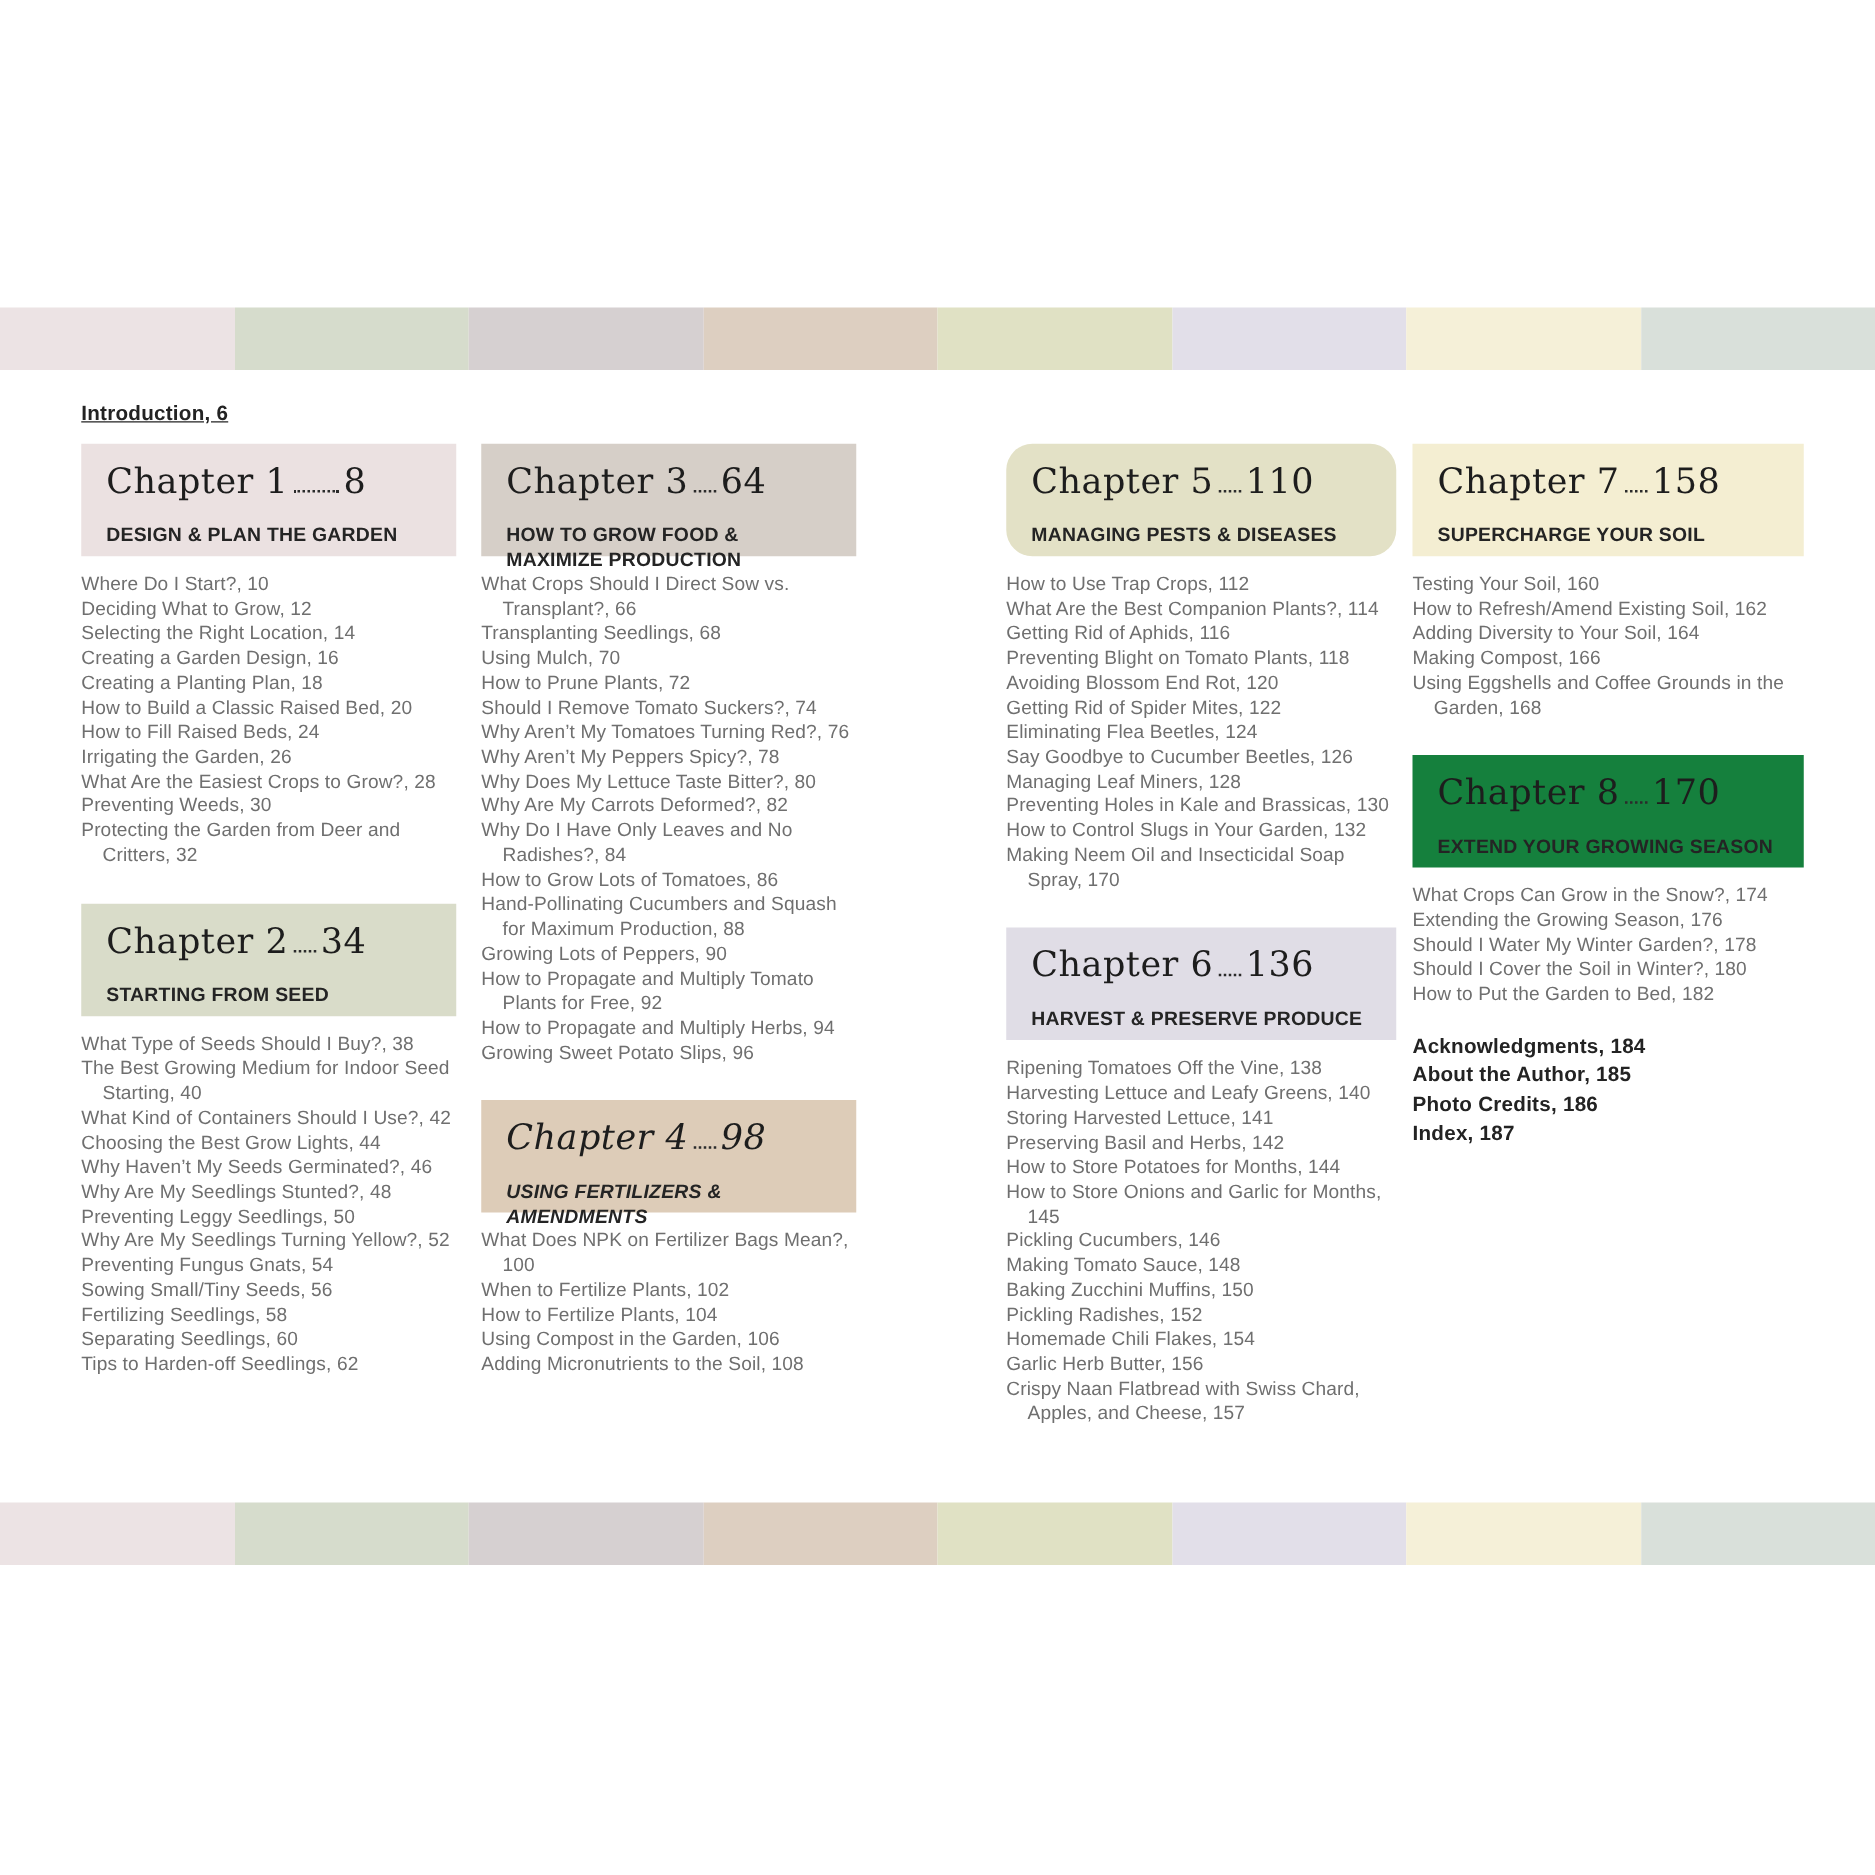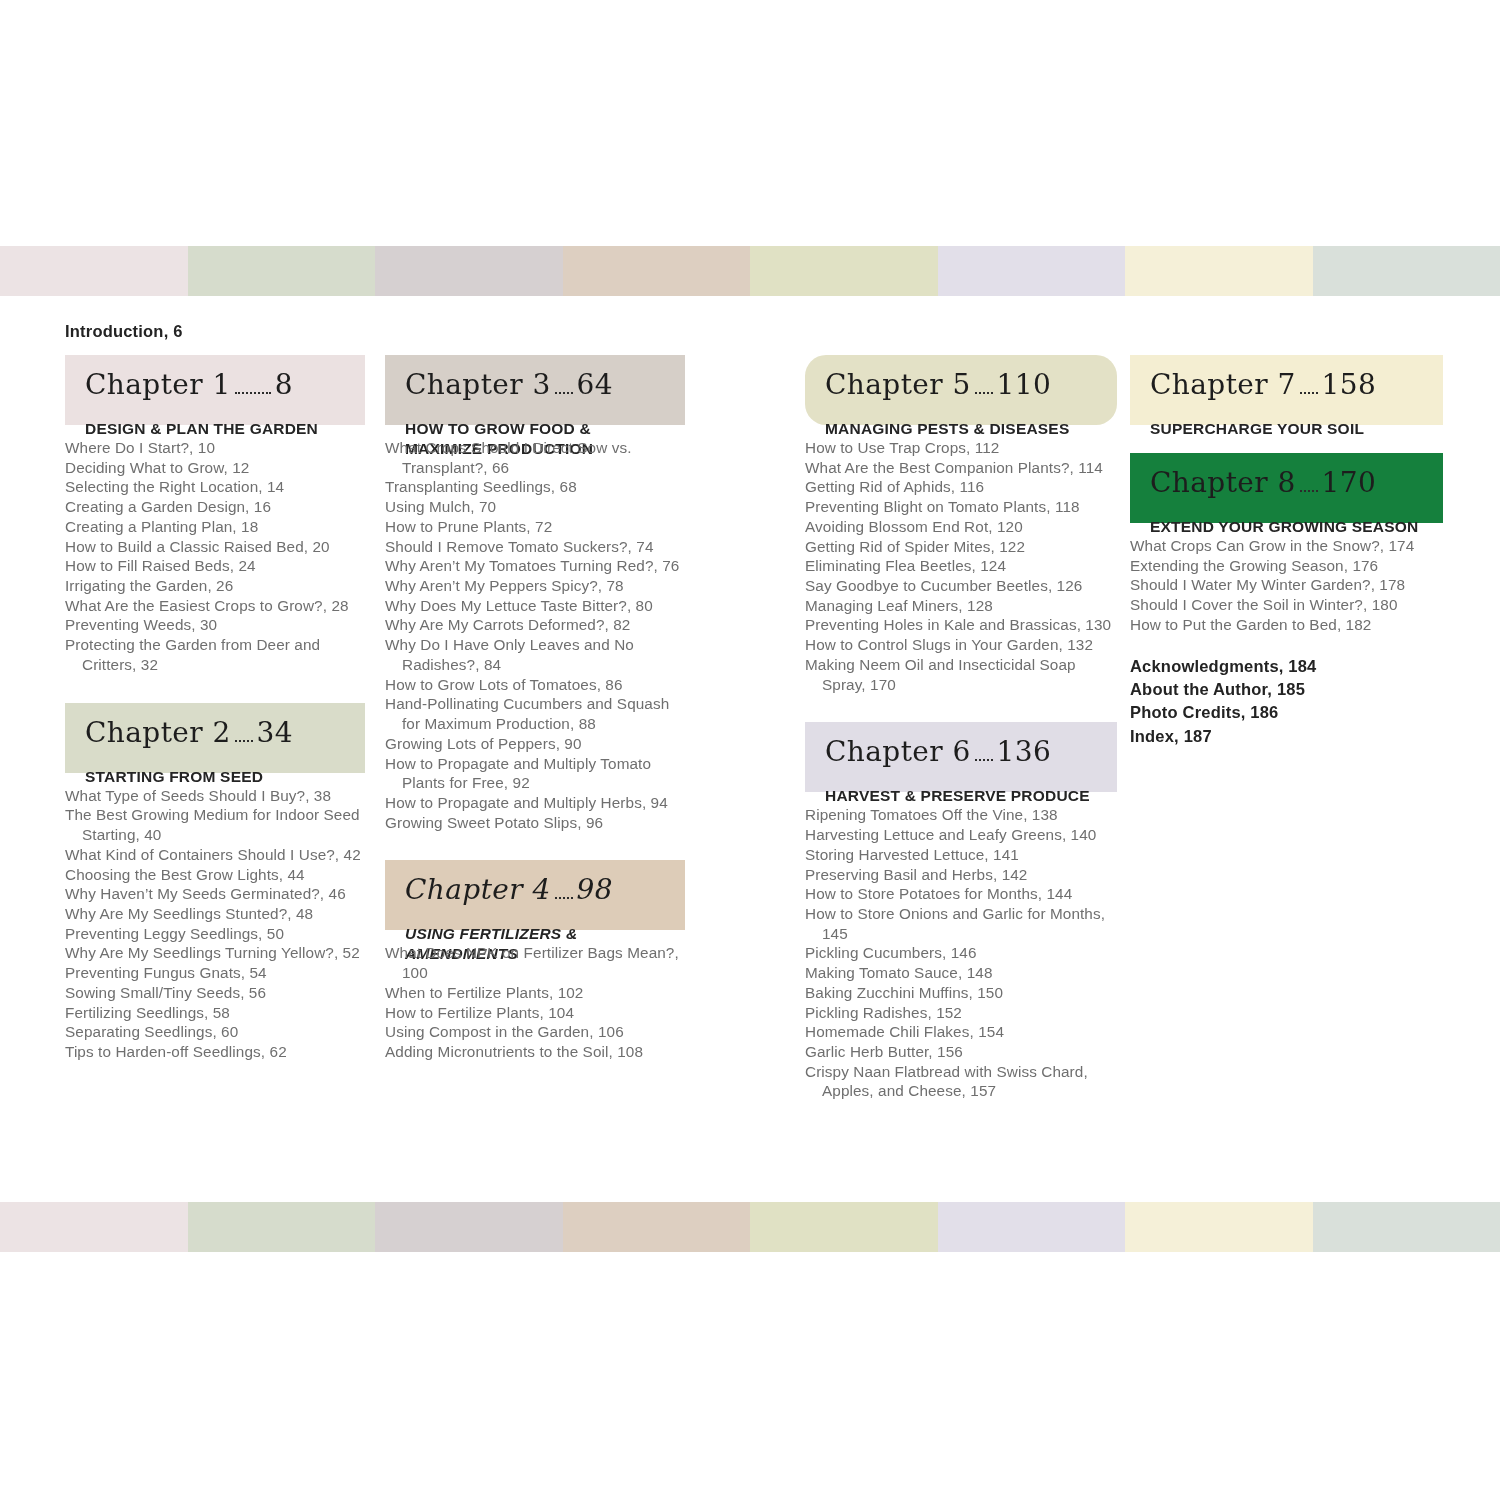--- a/index.html
+++ b/index.html
@@ -8,33 +8,33 @@
     font-family:"Liberation Sans", sans-serif; overflow:hidden;
     -webkit-font-smoothing:antialiased;
   }
   .band { position:absolute; left:0; width:1500px; height:50px; display:flex; }
   .band-top { top:246px; }
   .band-bottom { top:1202px; }
   .stripe { flex:1 1 0; height:100%; }
 
   .intro {
     position:absolute; left:65px; top:322px;
-    font-size:16.5px; font-weight:bold; color:#232323; letter-spacing:0.2px;
+    font-size:16.5px; font-weight:bold; color:#232323; letter-spacing:0.2px;text-decoration:underline;
   }
 
   .col { position:absolute; top:355px; }
   .col-1 { left:65px;  width:300px; }
   .col-2 { left:385px; width:300px; }
   .col-3 { left:805px; width:312px; }
   .col-4 { left:1130px; width:313px; }
 
   .chapter-section + .chapter-section { margin-top:28px; }
 
   .chapter-box {
-    box-sizing:border-box; height:70px; padding:13px 20px 0 20px;
+    box-sizing:border-box; height:90px; padding:13px 20px 0 20px;
     background:#e5e0da;
   }
   .title-row {
     display:flex; align-items:baseline; width:80%;
     font-family:"DejaVu Serif", "Liberation Serif", serif;
     font-size:28px; color:#1d1d1d; letter-spacing:0.4px; white-space:nowrap;
   }
   .leader {
     flex:1 1 auto; height:0; min-width:18px;
     border-bottom:2.5px dotted #2b2b2b; margin:0 4px;
@@ -232,20 +232,27 @@
   <div class="col col-4">
     <section class="chapter-section">
       <header class="chapter-box" style="background-color: rgb(244, 238, 210);">
         <div class="title-row">
           <span>Chapter 7</span>
           <span class="leader"></span>
           <span>158</span>
         </div>
         <div class="subtitle">SUPERCHARGE YOUR SOIL</div>
       </header>
+      <ul class="toc">
+          <li>Testing Your Soil, 160</li>
+          <li>How to Refresh/Amend Existing Soil, 162</li>
+          <li>Adding Diversity to Your Soil, 164</li>
+          <li>Making Compost, 166</li>
+          <li>Using Eggshells and Coffee Grounds in the Garden, 168</li>
+        </ul>
     </section>
 
     <section class="chapter-section">
       <header class="chapter-box" style="background-color: #15803d;">
         <div class="title-row">
           <span>Chapter 8</span>
           <span class="leader"></span>
           <span>170</span>
         </div>
         <div class="subtitle">EXTEND YOUR GROWING SEASON</div>

